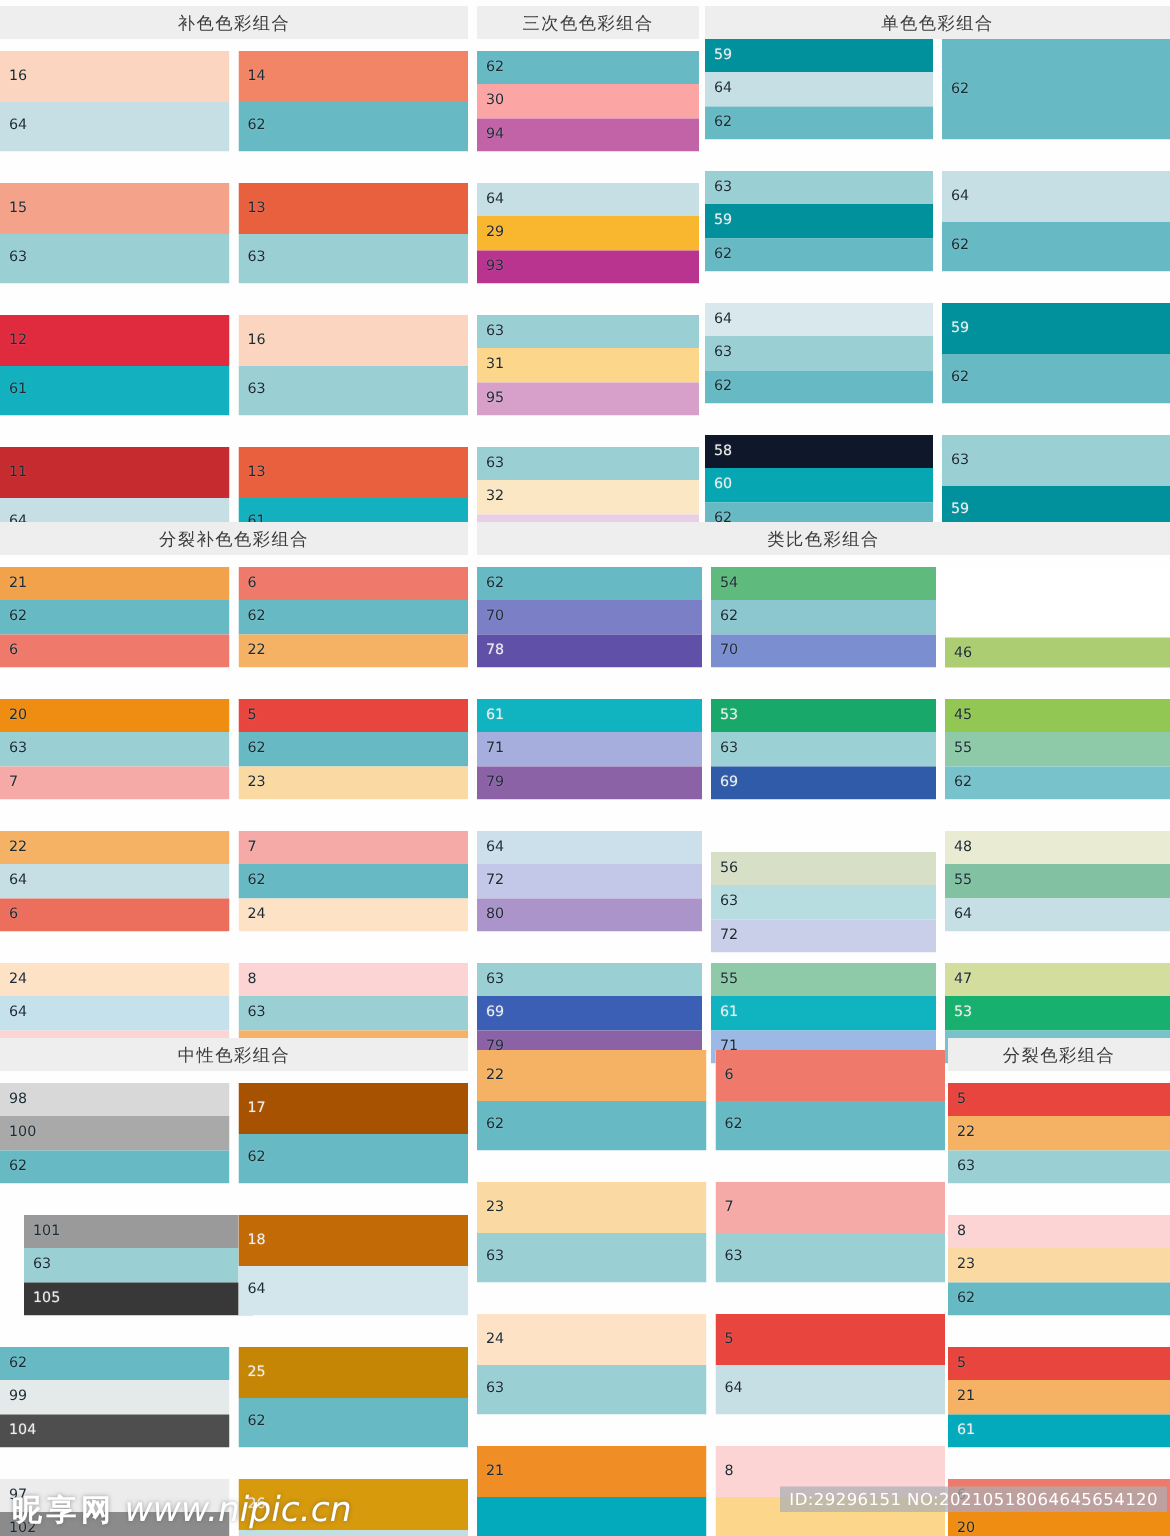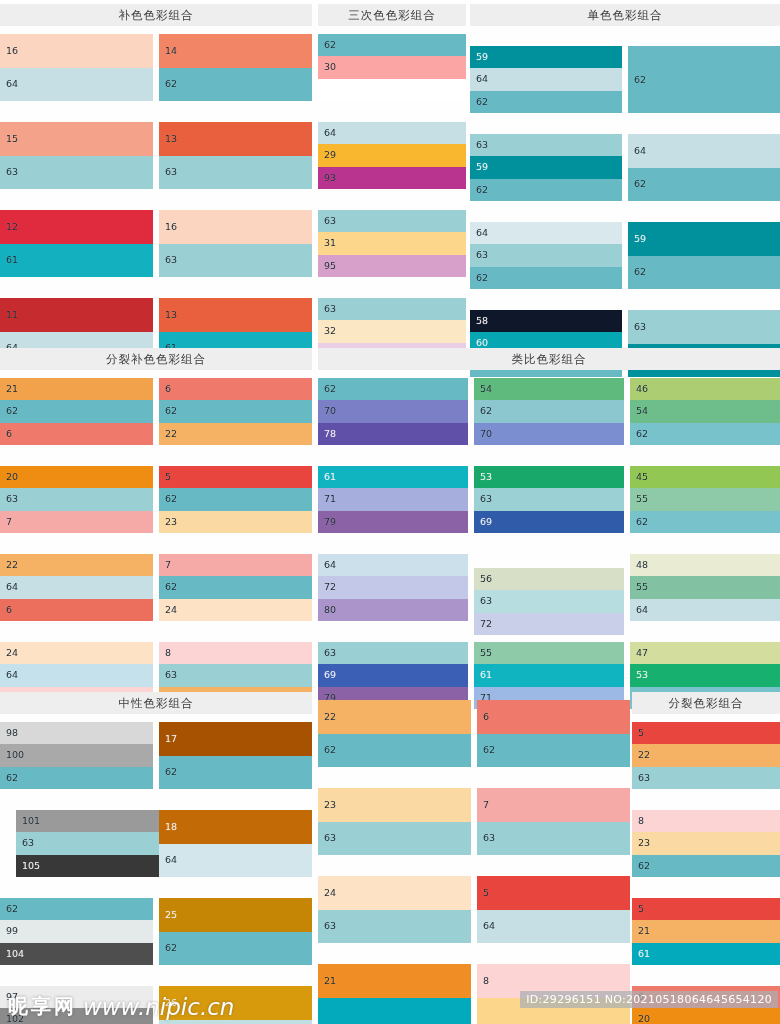--- a/index.html
+++ b/index.html
@@ -169,20 +169,23 @@
     <div class="section" style="left: 318px; top: 4px; width: 148px;">
       <div class="section-header">三次色色彩组合</div>
       <div class="grid" style="margin-top: 8px; height: 331px;">
         <div class="swatch" style="left: 0px; top: 0px; width: 148px; height: 67px;">
           <div class="band" style="height: 22.3333px; background: rgb(103, 186, 196);">
             <span class="band-label">62</span>
           </div>
           <div class="band" style="height: 22.3333px; background: #fca5a5;">
             <span class="band-label">30</span>
           </div>
+          <div class="band" style="height: 22.3333px; background: rgb(193, 99, 166);">
+            <span class="band-label">94</span>
+          </div>
         </div>
         <div class="swatch" style="left: 0px; top: 88px; width: 148px; height: 67px;">
           <div class="band" style="height: 22.3333px; background: rgb(197, 223, 228);">
             <span class="band-label">64</span>
           </div>
           <div class="band" style="height: 22.3333px; background: rgb(249, 182, 47);">
             <span class="band-label">29</span>
           </div>
           <div class="band" style="height: 22.3333px; background: rgb(184, 52, 142);">
             <span class="band-label">93</span>
@@ -207,21 +210,21 @@
             <span class="band-label">32</span>
           </div>
           <div class="band" style="height: 22.3333px; background: rgb(232, 207, 230);">
             <span class="band-label">96</span>
           </div>
         </div>
       </div>
     </div>
     <div class="section" style="left: 470px; top: 4px; width: 310px;">
       <div class="section-header">单色色彩组合</div>
-      <div class="grid" style="margin-top: 20px; height: 331px;">
+      <div class="grid" style="margin-top: 0; height: 331px;">
         <div class="swatch" style="left: 0px; top: 0px; width: 152px; height: 67px;">
           <div class="band" style="height: 22.3333px; background: rgb(0, 145, 156);">
             <span class="band-label dark">59</span>
           </div>
           <div class="band" style="height: 22.3333px; background: rgb(197, 223, 228);">
             <span class="band-label">64</span>
           </div>
           <div class="band" style="height: 22.3333px; background: rgb(103, 186, 196);">
             <span class="band-label">62</span>
           </div>
@@ -402,21 +405,21 @@
             <span class="band-label">54</span>
           </div>
           <div class="band" style="height: 22.3333px; background: rgb(140, 199, 208);">
             <span class="band-label">62</span>
           </div>
           <div class="band" style="height: 22.3333px; background: rgb(123, 142, 208);">
             <span class="band-label">70</span>
           </div>
         </div>
         <div class="swatch" style="left: 312px; top: 0px; width: 150px; height: 67px;">
-          <div class="band" style="height: 22.3333px; background: rgb(173, 205, 114);">
+          <div class="band" style="height: 22.3333px; background: rgb(173, 205, 114); margin-top: 47px;">
             <span class="band-label">46</span>
           </div>
           <div class="band" style="height: 22.3333px; background: rgb(109, 190, 139);">
             <span class="band-label">54</span>
           </div>
           <div class="band" style="height: 22.3333px; background: rgb(119, 194, 203);">
             <span class="band-label">62</span>
           </div>
         </div>
         <div class="swatch" style="left: 0px; top: 88px; width: 150px; height: 67px;">

